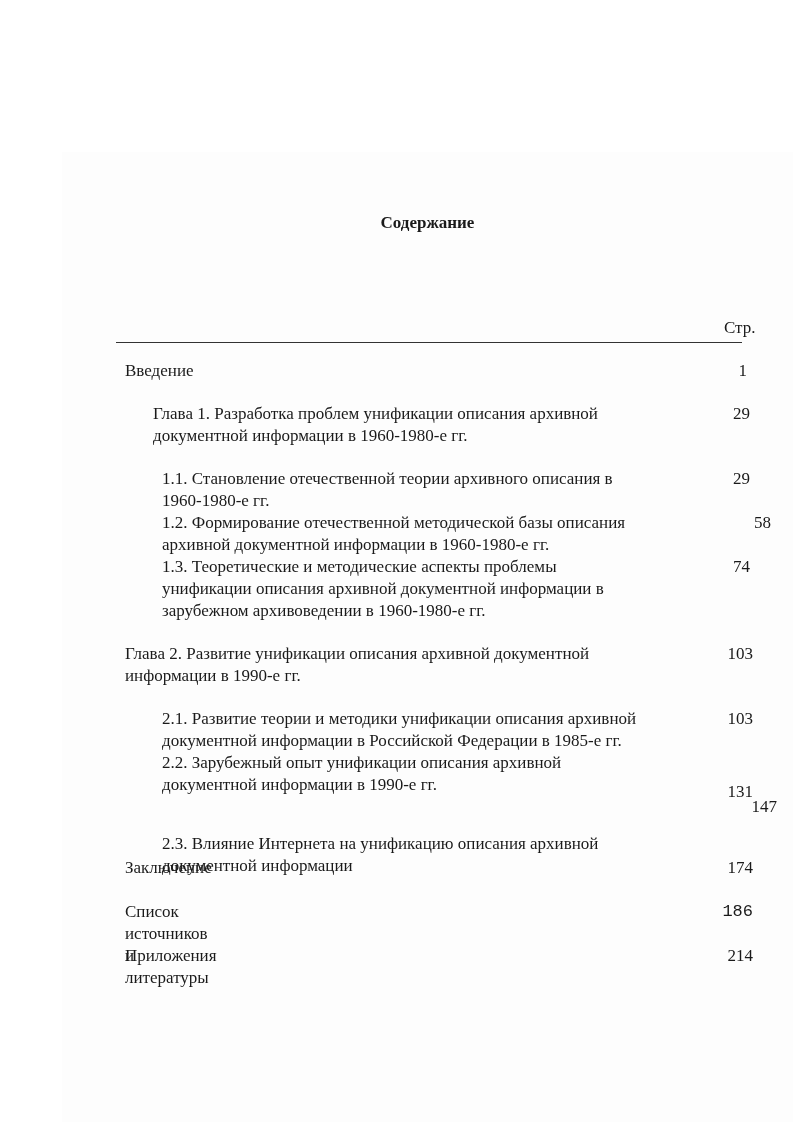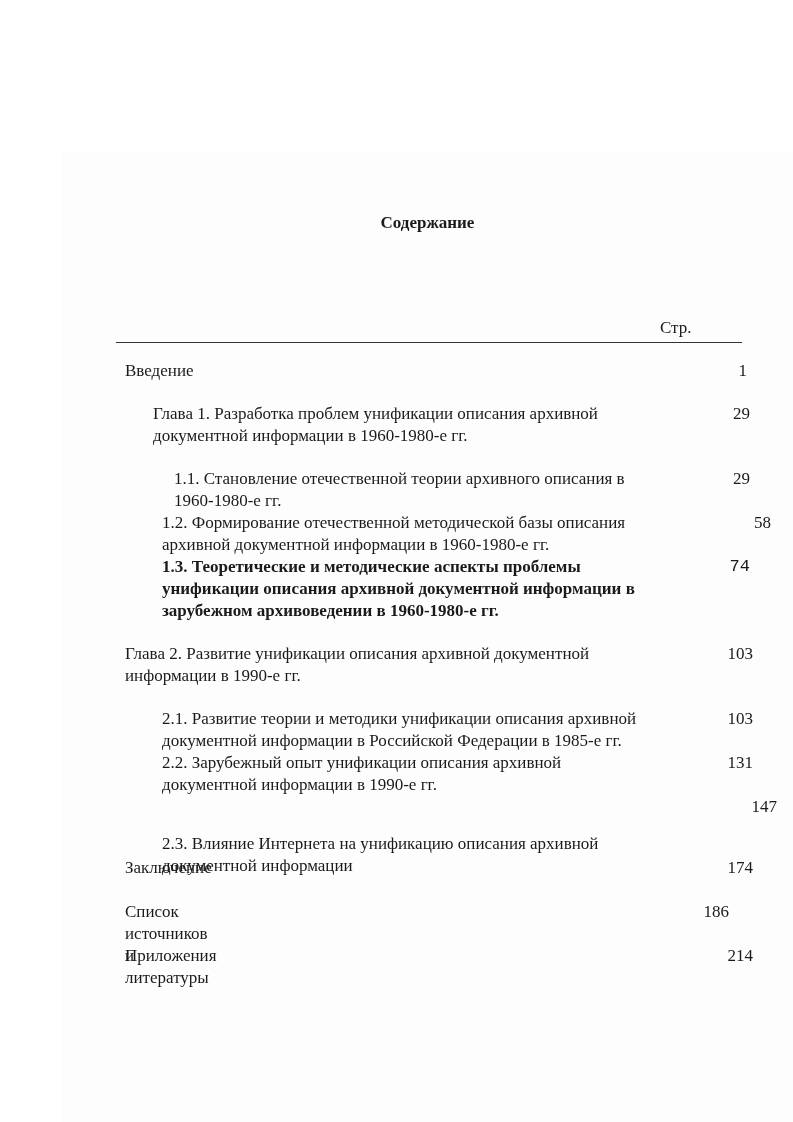--- a/index.html
+++ b/index.html
@@ -8,21 +8,21 @@
       font-family: "Liberation Serif", "DejaVu Serif", serif; color: #1a1a1a;
     }
     .scan-tone {
       position: absolute; left: 62px; top: 152px; right: 0; bottom: 0; background: #fdfdfd;
     }
     .title {
       position: absolute; top: 213px; left: 0; width: 855px; text-align: center;
       font-weight: bold; font-size: 17px;
     }
     .page-col-label {
-      position: absolute; top: 318px; left: 660px; font-size: 17px;
+      position: absolute; top: 318px; left: 724px; font-size: 17px;
     }
     .rule {
       position: absolute; top: 342px; left: 116px; width: 626px; height: 1px; background: #333;
     }
     .entry {
       position: absolute; font-size: 17px; line-height: 22px;
     }
     .entry .txt { position: absolute; left: 0; top: 0; }
     .entry .pg { position: absolute; top: 0; text-align: right; width: 40px; }
   </style>
@@ -42,73 +42,73 @@
   </div>
   <div class="entry" style="top:403px;left:125px;">
     <span class="txt">
       <span style="white-space:pre-line;display:block;width:560px;margin-left:28px;">Глава 1. Разработка проблем унификации описания архивной
 документной информации в 1960-1980-е гг.</span>
     </span>
     <span class="pg" style="left:585px;">29</span>
   </div>
   <div class="entry" style="top:468px;left:162px;">
     <span class="txt">
-      <span style="white-space:pre-line;display:block;width:530px;margin-left:12px;">1.1. Становление отечественной теории архивного описания в
+      <span style="white-space:pre-line;display:block;width:530px;">1.1. Становление отечественной теории архивного описания в
 1960-1980-е гг.</span>
     </span>
     <span class="pg" style="left:548px;">29</span>
   </div>
   <div class="entry" style="top:512px;left:162px;">
     <span class="txt">
       <span style="white-space:pre-line;display:block;width:530px;">1.2. Формирование отечественной методической базы описания
 архивной документной информации в 1960-1980-е гг.</span>
     </span>
     <span class="pg" style="left:569px;">58</span>
   </div>
   <div class="entry" style="top:556px;left:162px;">
     <span class="txt">
-      <span style="white-space:pre-line;display:block;width:530px;font-weight:bold;">1.3. Теоретические и методические аспекты проблемы
+      <span style="white-space:pre-line;display:block;width:530px;">1.3. Теоретические и методические аспекты проблемы
 унификации описания архивной документной информации в
 зарубежном архивоведении в 1960-1980-е гг.</span>
     </span>
-    <span class="pg" style="left:548px;font-family:Liberation Mono, monospace;">74</span>
+    <span class="pg" style="left:548px;">74</span>
   </div>
   <div class="entry" style="top:643px;left:125px;">
     <span class="txt">
       <span style="white-space:pre-line;display:block;width:560px;">Глава 2. Развитие унификации описания архивной документной
 информации в 1990-е гг.</span>
     </span>
     <span class="pg" style="left:588px;">103</span>
   </div>
   <div class="entry" style="top:708px;left:162px;">
     <span class="txt">
       <span style="white-space:pre-line;display:block;width:535px;">2.1. Развитие теории и методики унификации описания архивной
 документной информации в Российской Федерации в 1985-е гг.</span>
     </span>
     <span class="pg" style="left:551px;">103</span>
   </div>
   <div class="entry" style="top:752px;left:162px;">
     <span class="txt">
       <span style="white-space:pre-line;display:block;width:530px;">2.2. Зарубежный опыт унификации описания архивной
 документной информации в 1990-е гг.</span>
     </span>
-    <span class="pg" style="left:551px;">131</span>
+    <span class="pg" style="left:551px;margin-top:29px;">131</span>
   </div>
   <div class="entry" style="top:796px;left:162px;">
     <span class="txt">
       <span style="white-space:pre-line;display:block;width:530px;margin-top:37px;">2.3. Влияние Интернета на унификацию описания архивной
 документной информации</span>
     </span>
     <span class="pg" style="left:575px;">147</span>
   </div>
   <div class="entry" style="top:857px;left:125px;">
     <span class="txt">Заключение</span>
     <span class="pg" style="left:588px;">174</span>
   </div>
   <div class="entry" style="top:901px;left:125px;">
     <span class="txt">Список источников и литературы</span>
-    <span class="pg" style="left:564px;">186</span>
+    <span class="pg" style="left:588px;font-family:Liberation Mono, monospace;">186</span>
   </div>
   <div class="entry" style="top:945px;left:125px;">
     <span class="txt">Приложения</span>
     <span class="pg" style="left:588px;">214</span>
   </div>
 </div>
 
 </body></html>

